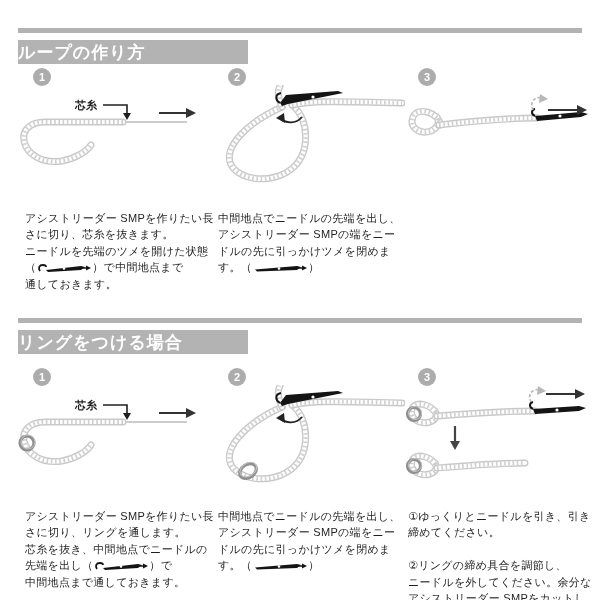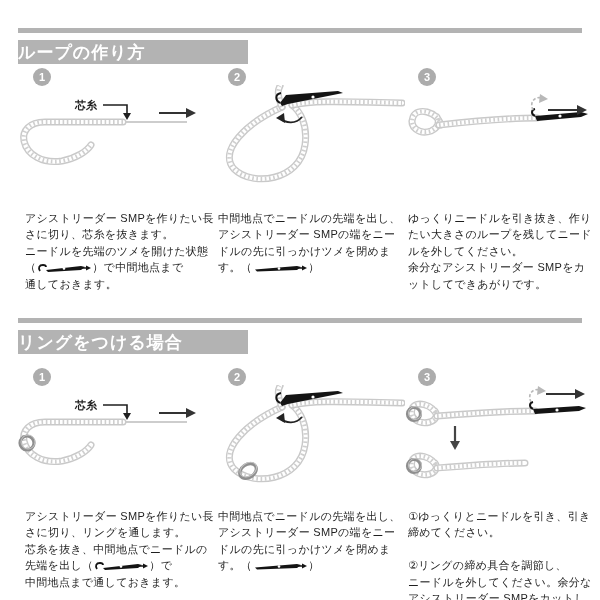--- a/index.html
+++ b/index.html
@@ -139,24 +139,20 @@
 
   <div class="step-text" style="left:218px;top:193px;width:185px;">
     <span>中間地点でニードルの先端を出し、アシストリーダー SMPの端をニードルの先に引っかけツメを閉めます。（</span><svg class="needle-inline" width="54" height="11" viewBox="0 0 54 11">
         <polygon points="2,6.5 44,3 48,4 44,7 4,8.5" fill="#141414"></polygon>
         <circle cx="26" cy="5.5" r="1.3" fill="#fff"></circle>
         <line x1="44" y1="5" x2="51" y2="5" stroke="#141414" stroke-width="1.5"></line>
         <polygon points="49,2.5 54,5 49,7.5" fill="#141414"></polygon>
       </svg><span>）</span>
   </div>
 
-  <div class="step-text" style="left:408px;top:193px;width:185px;">
-    <span>ゆっくりニードルを引き抜き、作りたい大きさのループを残してニードルを外してください。
-余分なアシストリーダー SMPをカットしてできあがりです。</span>
-  </div>
 
   <div class="sec-header" style="top:318px;">
     <div class="hline"></div>
     <div class="hblock">
       <span class="htitle">リングをつける場合</span>
     </div>
   </div>
 
   <div class="badge" style="left:33px;top:368px;">1</div>
   <div class="badge" style="left:228px;top:368px;">2</div>

